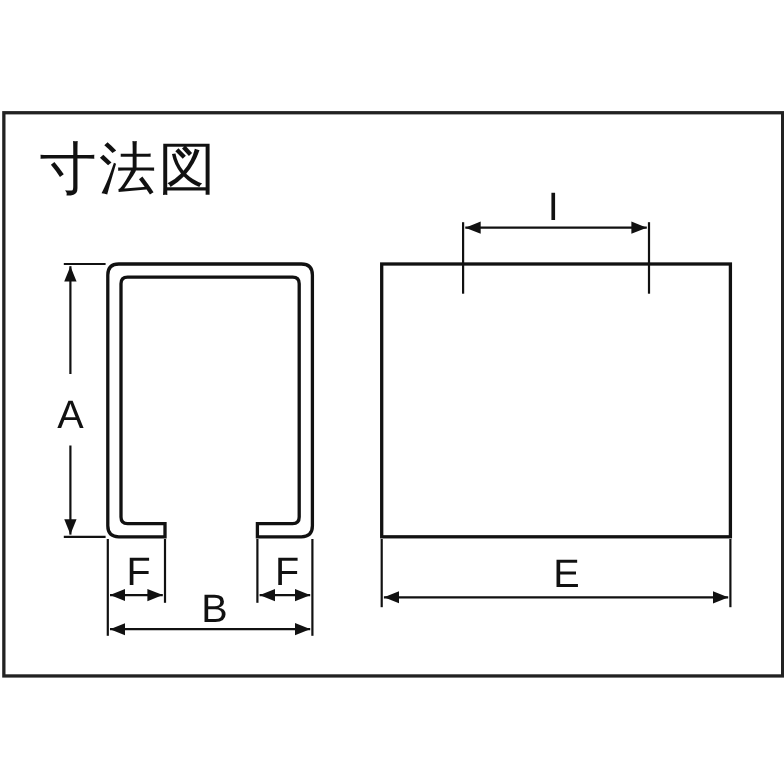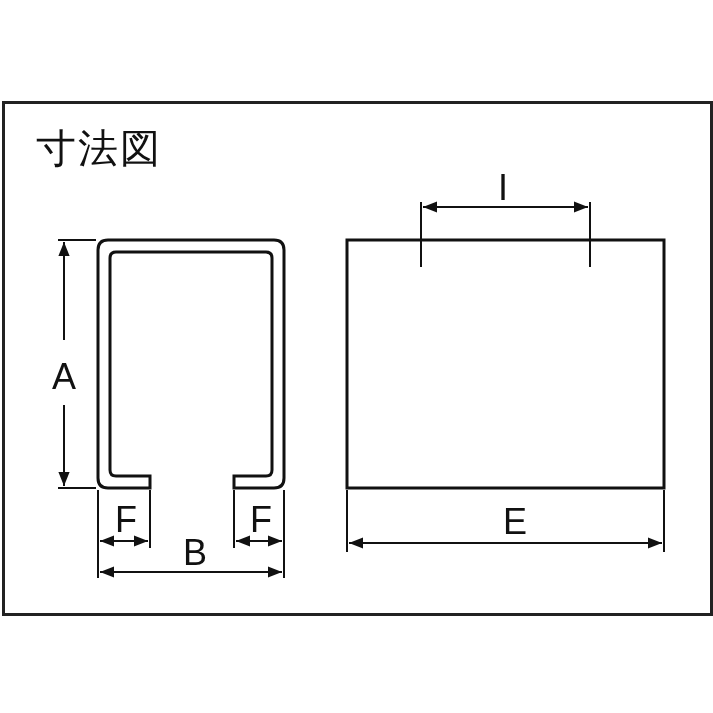--- a/index.html
+++ b/index.html
@@ -3,21 +3,21 @@
   <meta charset="utf-8">
   <style>
     html, body { margin: 0; padding: 0; background: #ffffff; }
     body { width: 713px; height: 713px; position: relative; overflow: hidden; }
     .frame {
       position: absolute; left: 2px; top: 101px; width: 705px; height: 509px;
       border: 3px solid #222222; box-sizing: content-box; background: #ffffff;
     }
     .title {
       position: absolute; left: 36px; top: 128px;
-      font-family: "DejaVu Sans", sans-serif; font-size: 40px; line-height: 1;
+      font-family: "DejaVu Sans", sans-serif; font-size: 52px; line-height: 1;
       color: #111111; letter-spacing: 2px;
     }
     svg.drawing { position: absolute; left: 0; top: 0; }
     .lbl { font-family: "Liberation Sans", sans-serif; fill: #111111; }
   </style>
 </head>
 <body>
 
 <div class="frame"></div>
 <div class="title">寸法図</div>

